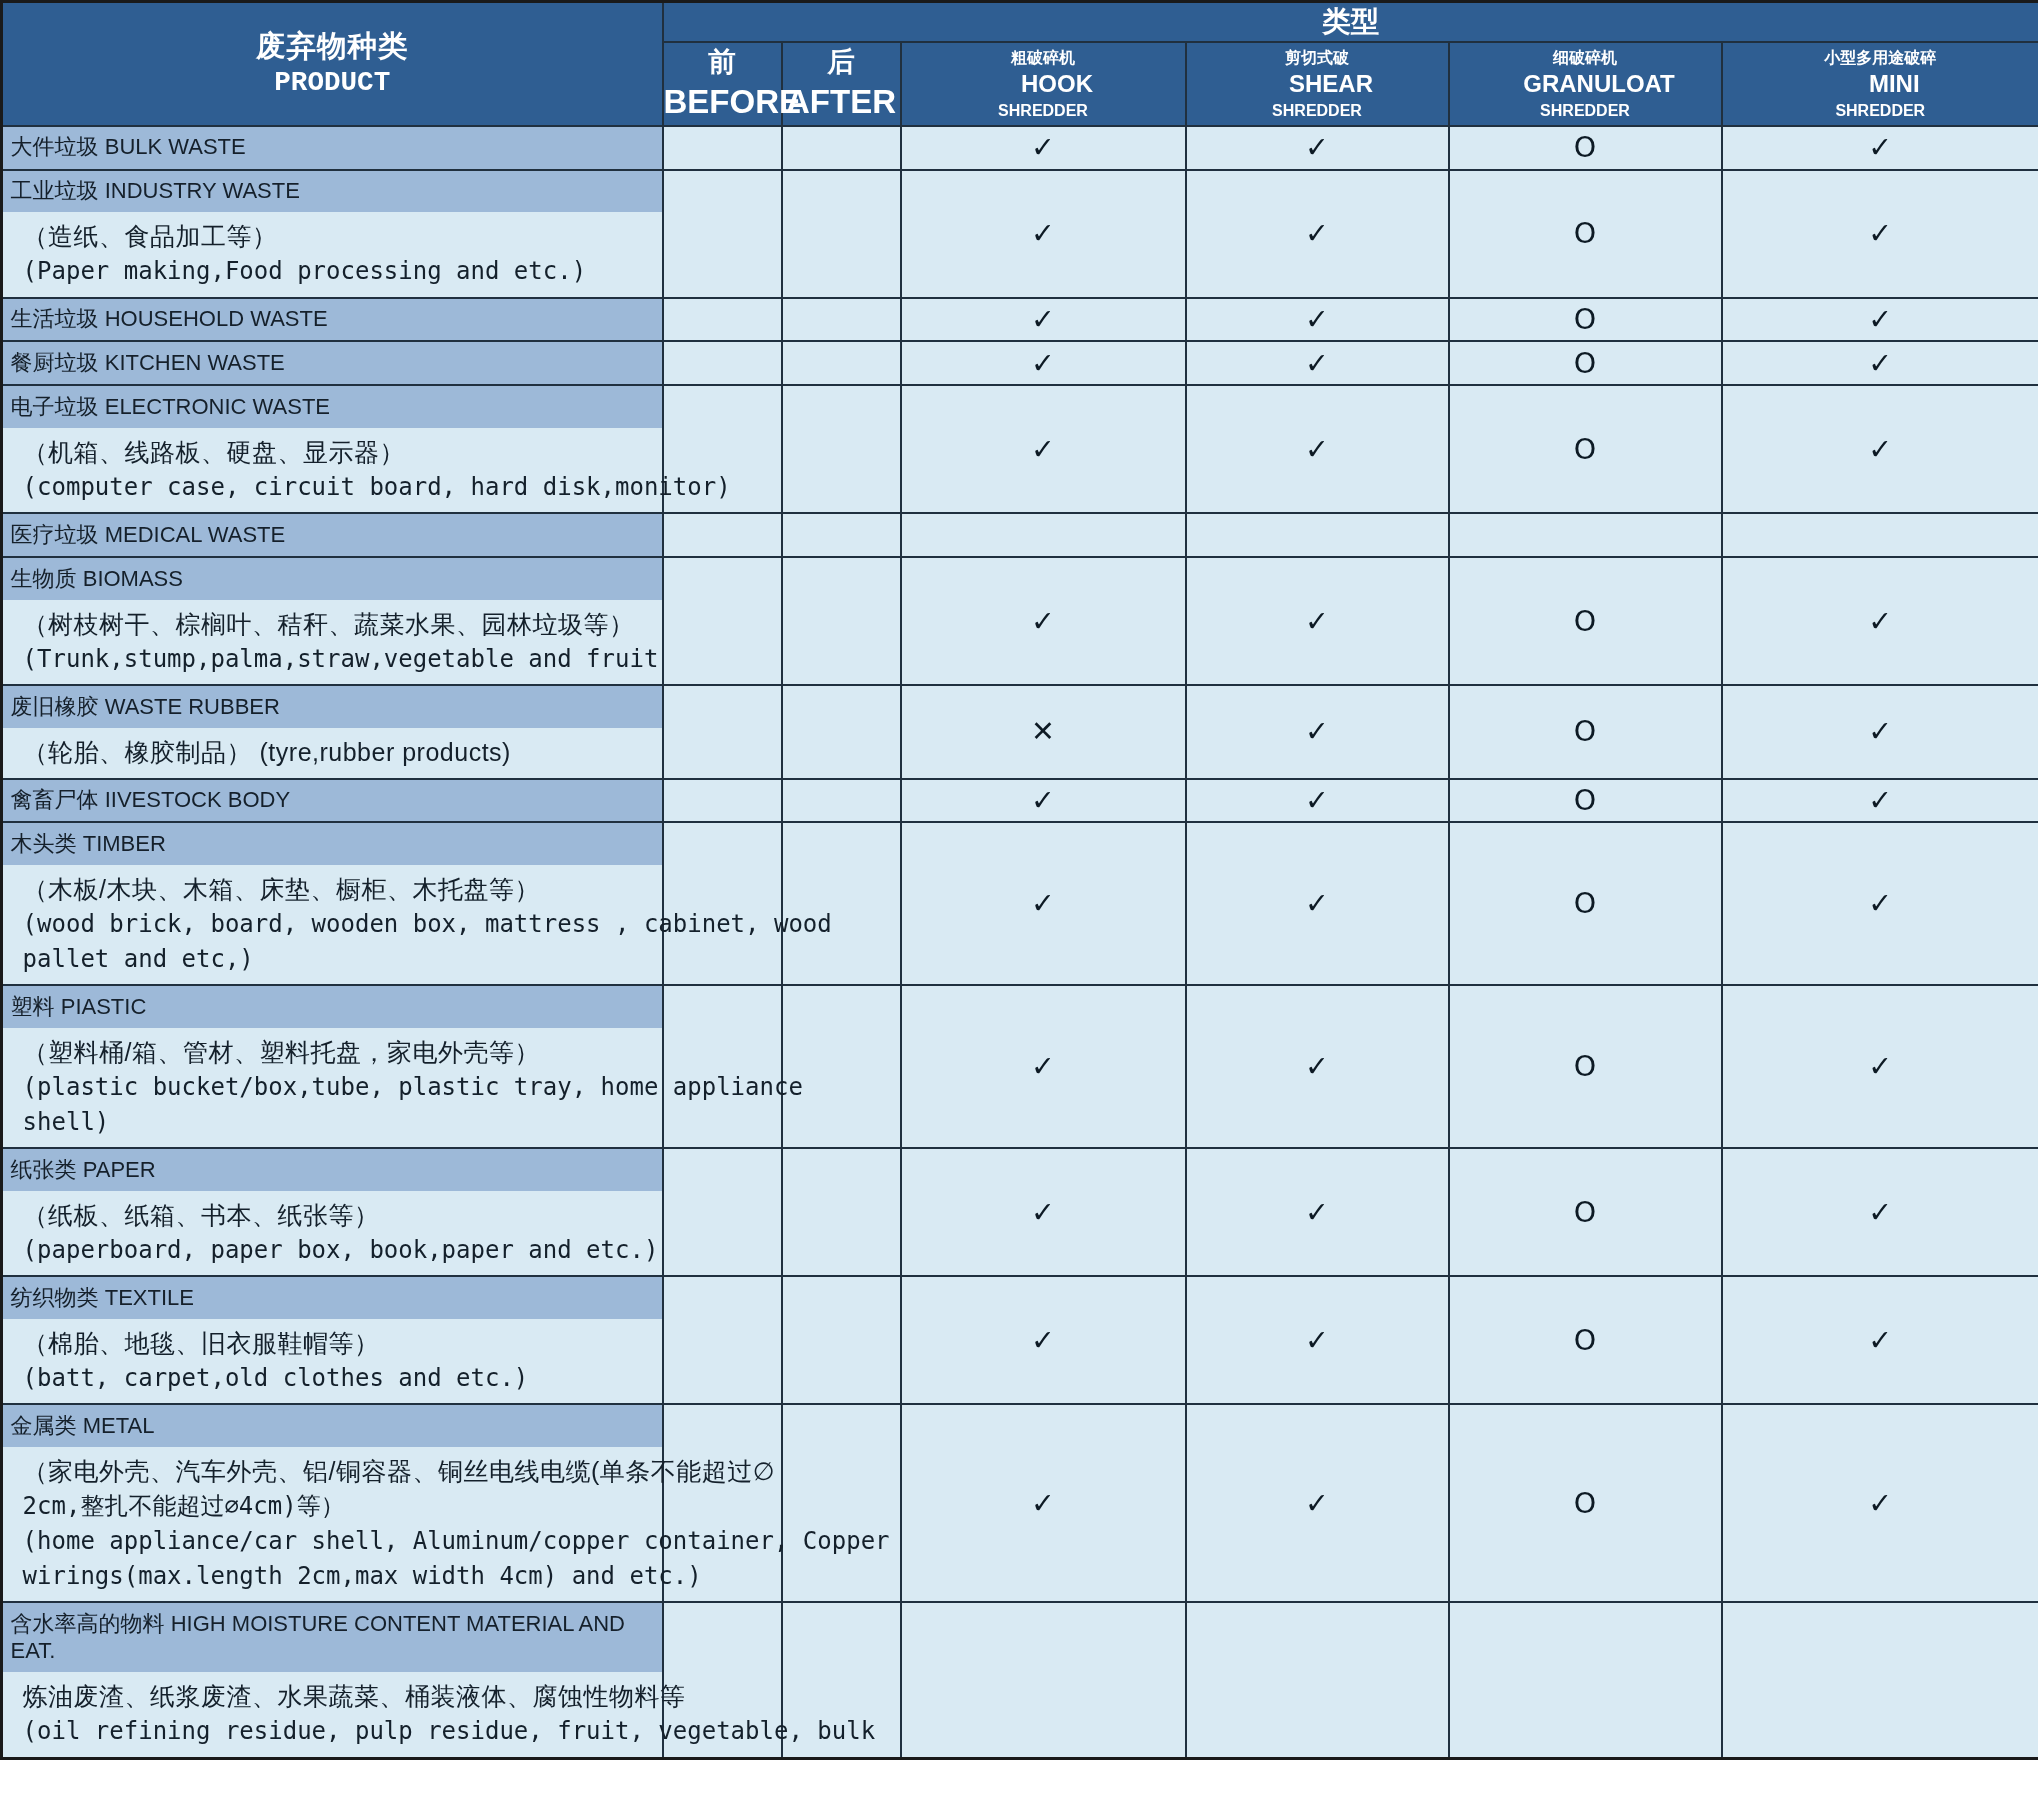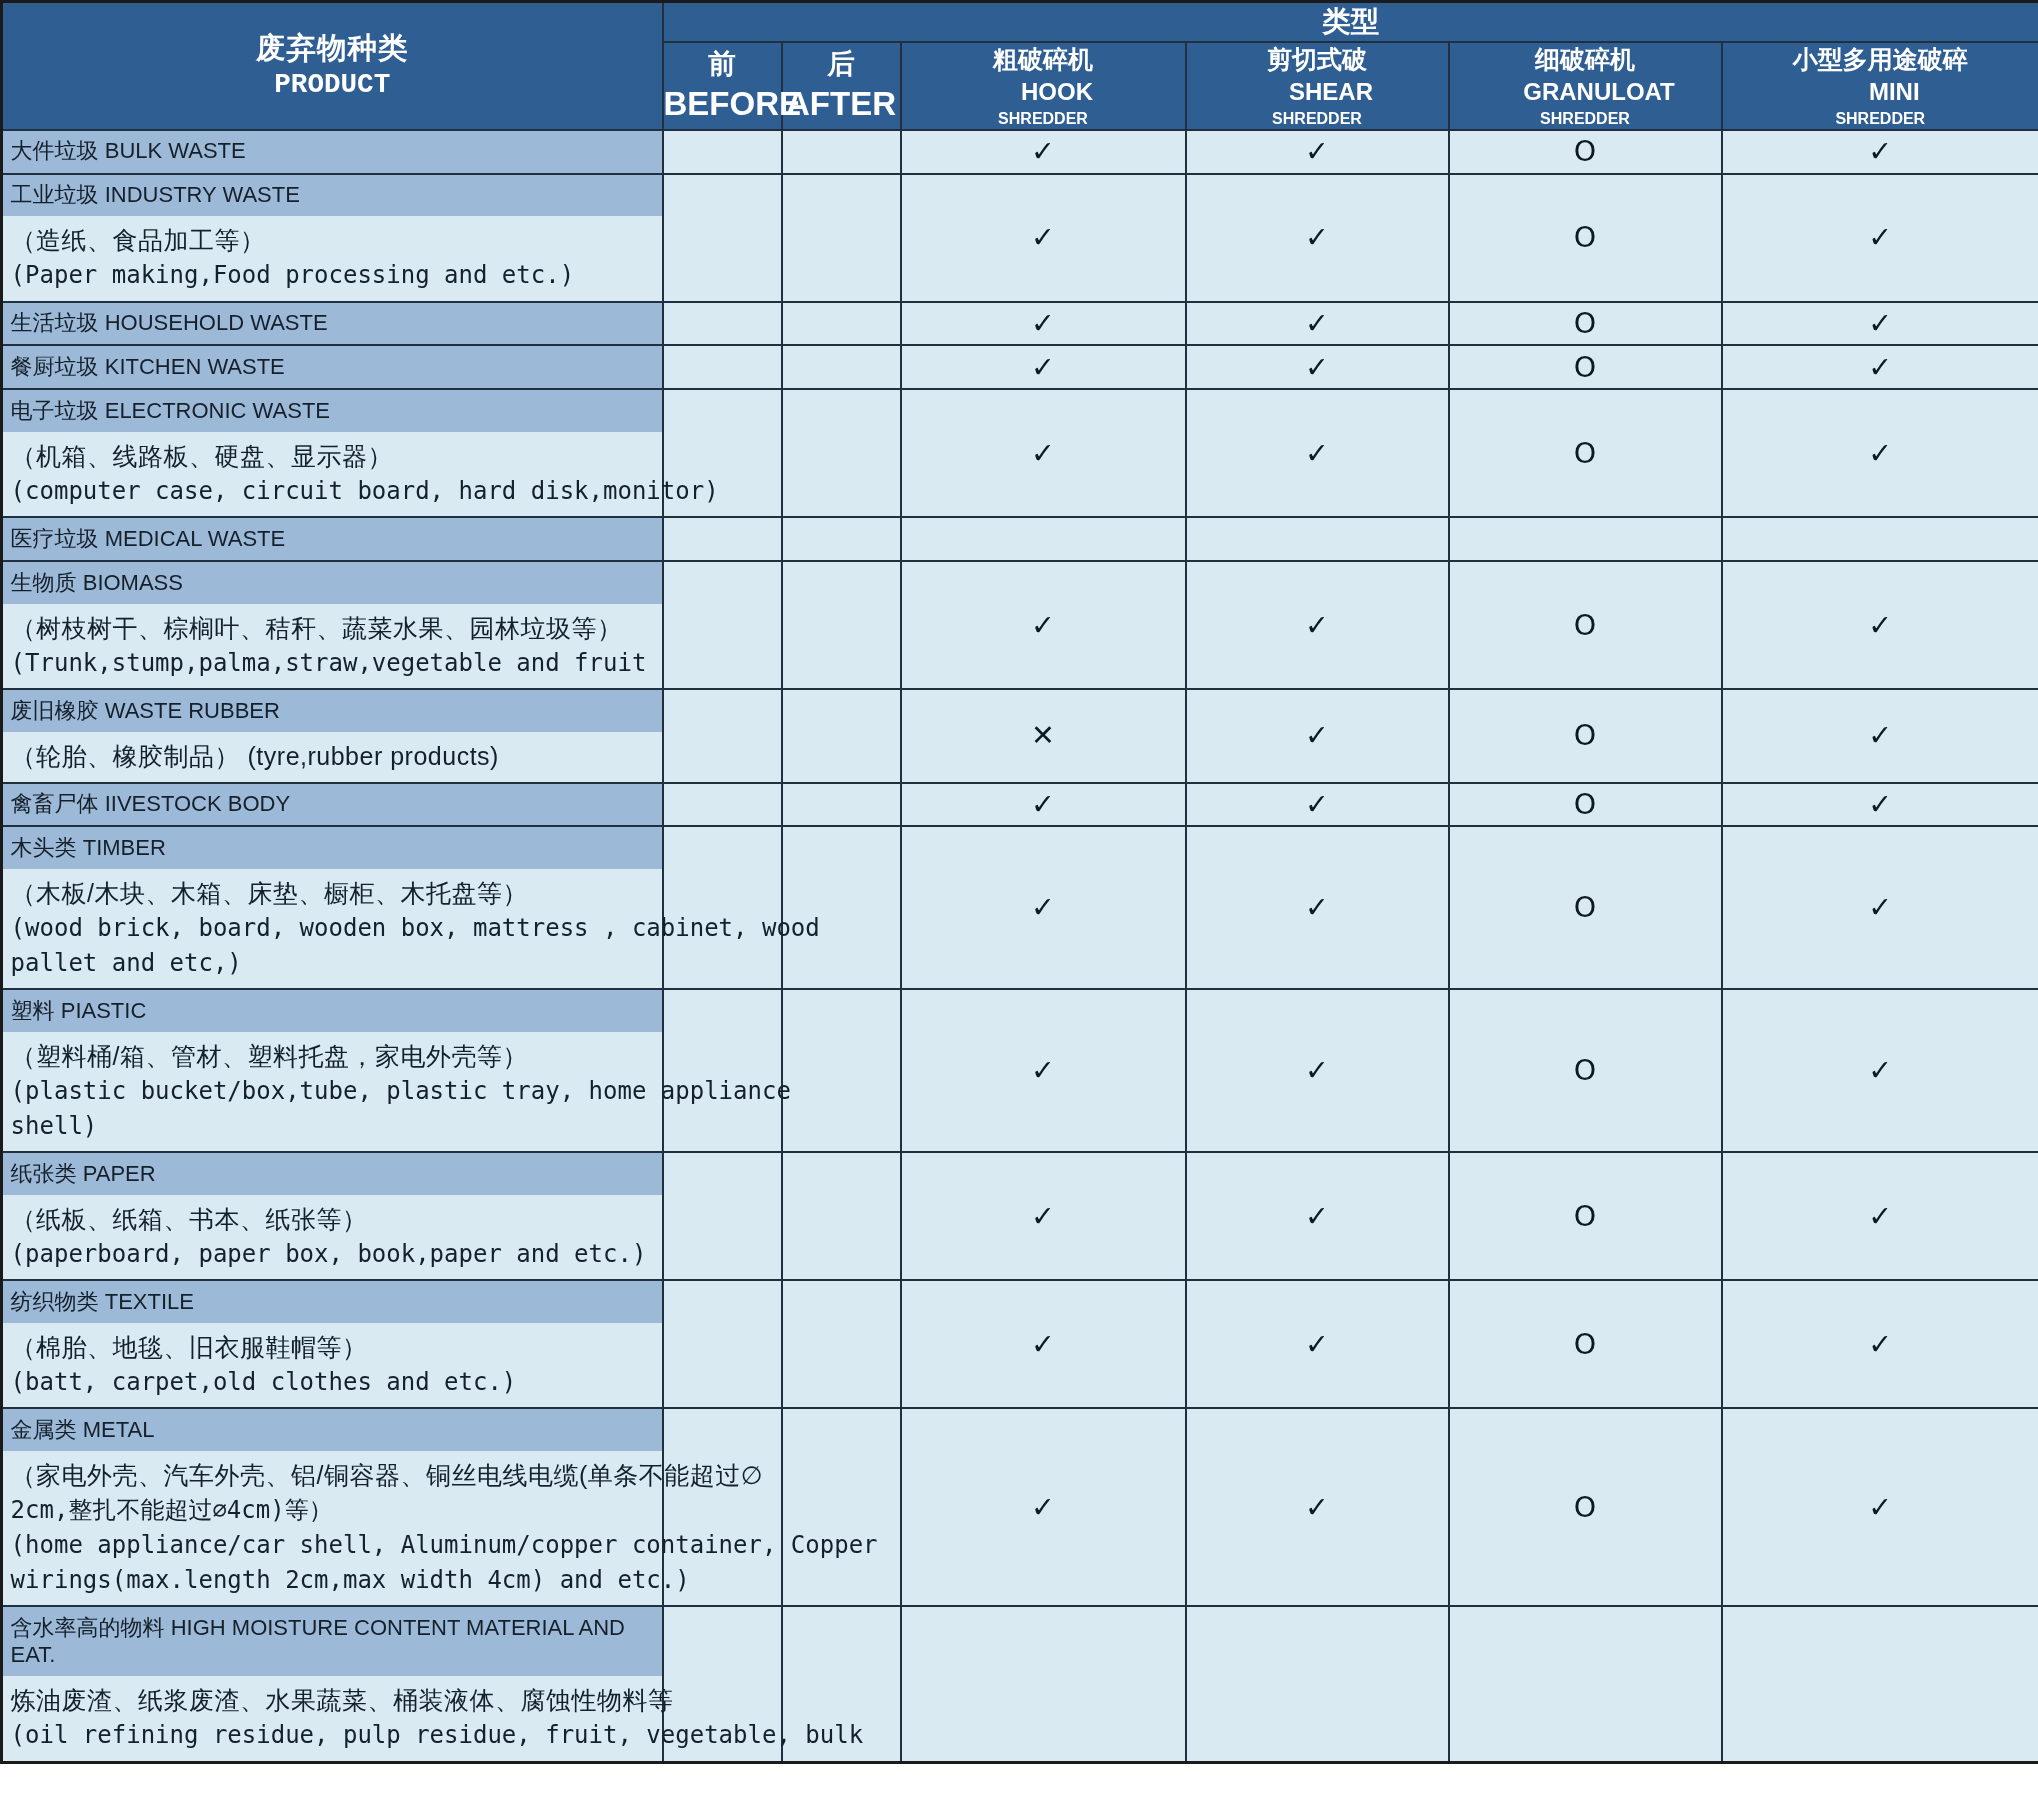--- a/index.html
+++ b/index.html
@@ -61,21 +61,21 @@
   .hdr-ba .en { display:block; font-size: 33px; }
   .hdr-mach {
     background: #2f5e92;
     color: #ffffff;
     text-align: center;
     font-size: 24px;
     font-weight: bold;
     line-height: 1.32;
     padding: 5.7px 1.9px 7.6px 1.9px;
   }
-  .hdr-mach .cn { display:block; font-size: 25px; }
+  .hdr-mach .cn { display:block; font-size: 16px; }
   .hdr-mach .en1 { display:block; font-size: 24px; padding-left: 28px; }
   .hdr-mach .en2 { display:block; font-size: 16px; }
 
   
   .prod-cell {
     background: #d9eaf3;
     padding: 0;
     vertical-align: top;
   }
   .prod-title {
@@ -89,21 +89,21 @@
   }
   .prod-title.wrap { white-space: normal; }
   .prod-body {
     background: #d9eaf3;
     color: #14202b;
     font-size: 24px;
     line-height: 1.45;
     padding: 5.7px 7.6px 7.6px 7.6px;
     font-family: "DejaVu Sans Mono", "Liberation Mono", monospace;
   }
-  .prod-body .ln { display: block; white-space: pre; }
+  .prod-body .ln { display: block; white-space: pre; margin-left: 12px; }
   .prod-body .ln.cnline { font-family: "Liberation Sans", sans-serif; font-size: 25px; letter-spacing: 0.5px; }
 
   
   .mark {
     background: #d9eaf3;
     text-align: center;
     font-size: 28.5px;
     color: #0d1a24;
     font-family: "DejaVu Sans", sans-serif;
   }

